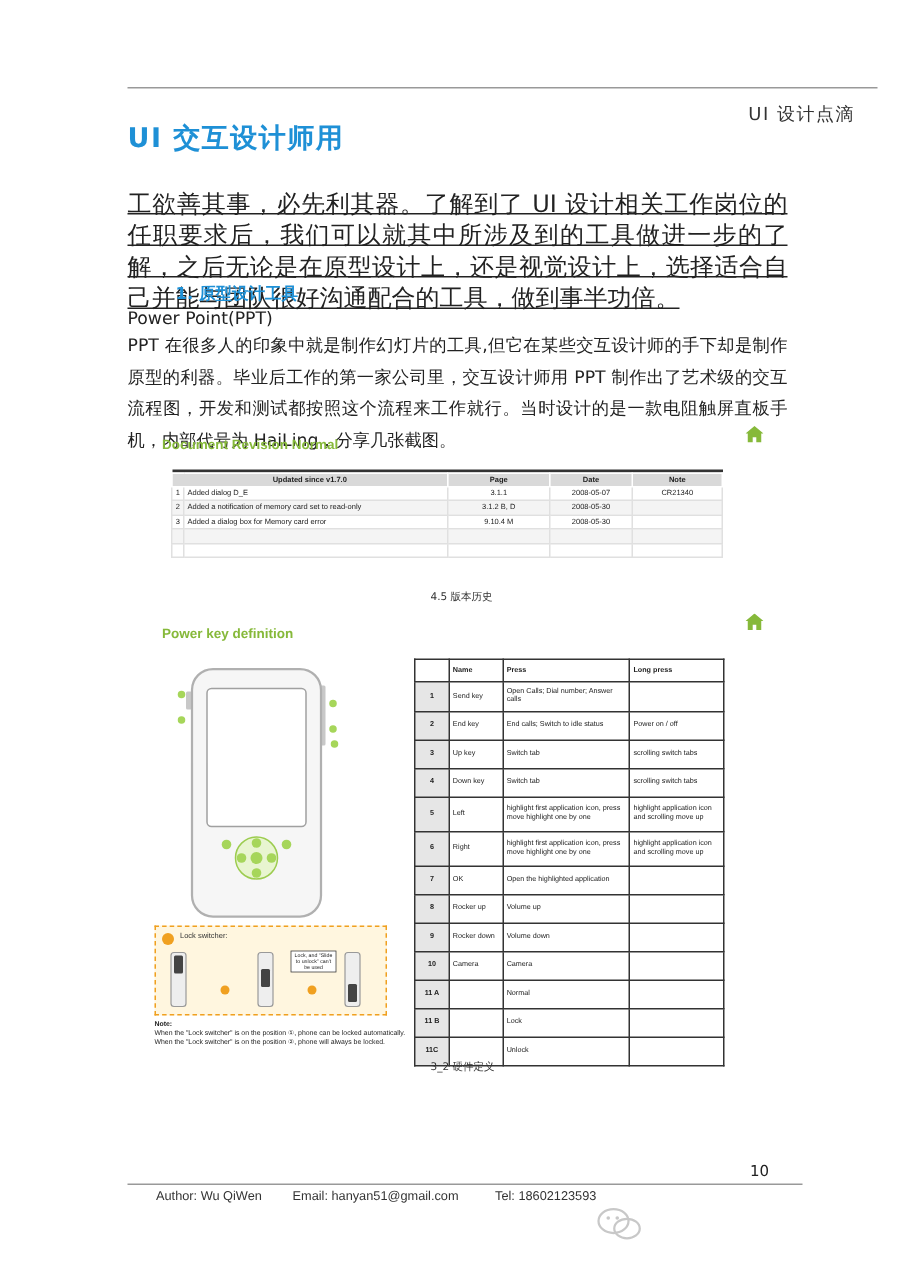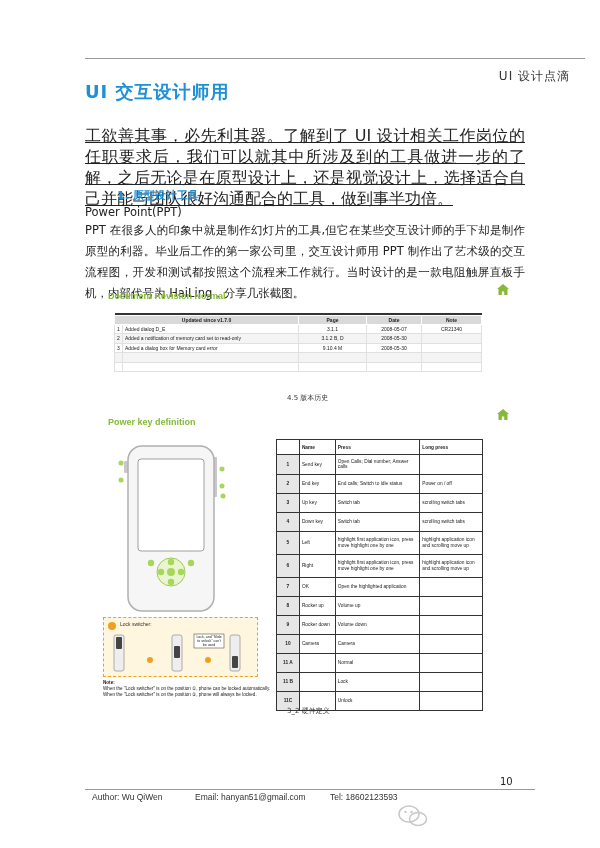--- a/index.html
+++ b/index.html
@@ -271,21 +271,21 @@
         <td>Unlock</td>
         <td></td>
       </tr>
     </tbody>
 </table>
 
 <div class="caption" style="left:287px; top:706px;">3_2 硬件定义</div>
 
 <div class="page-number">10</div>
 <div class="footer-rule"></div>
-<div class="footer" style="left:92px;">Author: Wu QiWen</div>
+<div class="footer" style="left:104px;">Author: Wu QiWen</div>
 <div class="footer" style="left:195px;">Email: hanyan51@gmail.com</div>
 <div class="footer" style="left:330px;">Tel: 18602123593</div>
 
 <div class="watermark">
   <svg class="wm-icon" viewBox="0 0 30 22">
     <ellipse cx="11" cy="9" rx="10" ry="8" fill="none" stroke="#c8c8c8" stroke-width="1.5"></ellipse>
     <ellipse cx="20" cy="14" rx="8.5" ry="6.5" fill="none" stroke="#c8c8c8" stroke-width="1.5"></ellipse>
     <circle cx="7.5" cy="7" r="1.2" fill="#c8c8c8"></circle>
     <circle cx="13.5" cy="7" r="1.2" fill="#c8c8c8"></circle>
   </svg>

